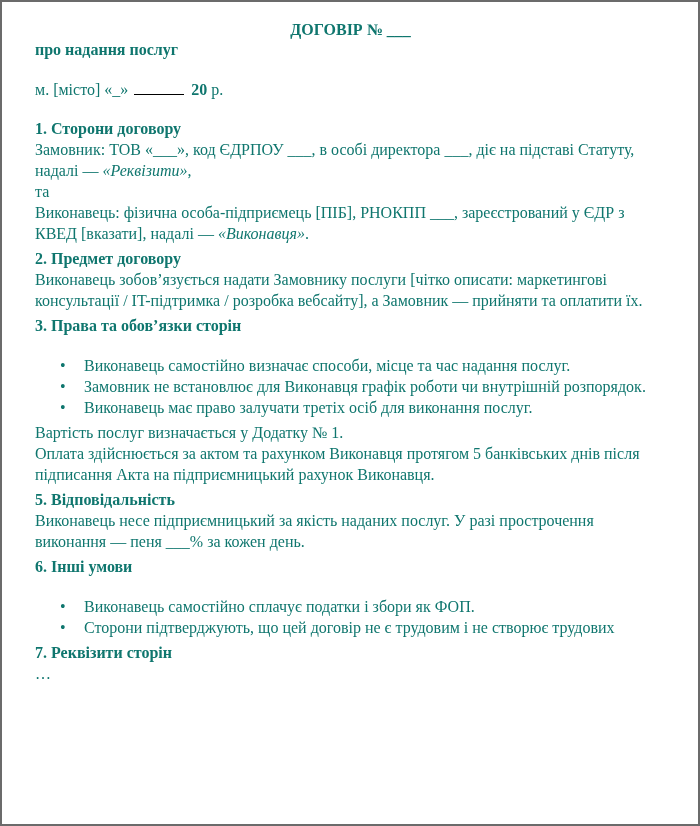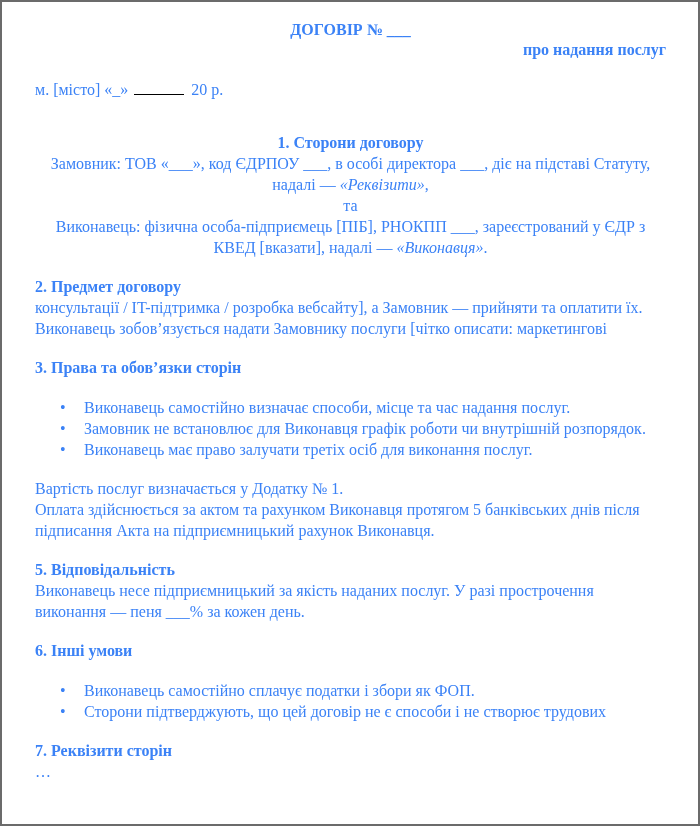--- a/index.html
+++ b/index.html
@@ -4,67 +4,67 @@
   <style>
     html, body { margin: 0; padding: 0; background: #ffffff; }
     body { width: 700px; height: 826px; overflow: hidden; }
     .page {
       box-sizing: border-box;
       width: 700px; height: 826px;
       border: 2px solid #6b6b6b;
       background: #ffffff;
       font-family: "Liberation Serif", serif;
       font-size: 16px;
-      color: #3b82f6;
+      color: #0f766e;
       padding: 14px 32px 0 33px;
       line-height: 21px;
     }
     .title { text-align: center; font-weight: bold; font-size: 16px; line-height: 20px; margin-top: 4px; }
-    .subtitle { text-align: right; font-weight: bold; font-size: 16px; line-height: 20px; }
+    .subtitle { text-align: left; font-weight: bold; font-size: 16px; line-height: 20px; }
     .date-line { margin-top: 19px; }
-    .b { font-weight: normal; text-align: right; }
+    .b { font-weight: bold; text-align: right; }
     .blank-long { display: inline-block; width: 50px; border-bottom: 1.5px solid #000; height: 14px; vertical-align: baseline; margin: 0 3px 0 2px; }
-    .section { margin-top: 18px; }
+    .section { margin-top: 4px; }
     .sec-title { font-weight: bold; }
     .it { font-style: italic; }
     ul.bullets { list-style: none; margin: 0; padding: 0; margin-top: 19px; }
     ul.bullets li { position: relative; padding-left: 49px; }
     ul.bullets li .bullet { position: absolute; left: 25px; top: 0; }
   </style>
 </head>
 <body>
 
 <div class="page">
   <div class="title">ДОГОВІР № ___</div>
   <div class="subtitle">про надання послуг</div>
 
   <div class="date-line">
     <span>м. [місто] «_»</span>
     <span class="blank-long"></span>
     <span class="b">20</span>
     <span>р.</span>
   </div>
 
-  <div class="section" style="margin-top:32px;text-align:center;">
+  <div class="section" style="margin-top:18px;">
     <div class="sec-title">1. Сторони договору</div>
     <div>Замовник: ТОВ «___», код ЄДРПОУ ___, в особі директора ___, діє на підставі Статуту,</div>
     <div>
       <span>надалі — </span><span class="it">«Реквізити»</span><span>,</span>
     </div>
     <div>та</div>
     <div>Виконавець: фізична особа-підприємець [ПІБ], РНОКПП ___, зареєстрований у ЄДР з</div>
     <div>
       <span>КВЕД [вказати], надалі — </span><span class="it">«Виконавця»</span><span>.</span>
     </div>
   </div>
 
   <div class="section">
     <div class="sec-title">2. Предмет договору</div>
+    <div>Виконавець зобов’язується надати Замовнику послуги [чітко описати: маркетингові</div>
     <div>консультації / IT-підтримка / розробка вебсайту], а Замовник — прийняти та оплатити їх.</div>
-    <div>Виконавець зобов’язується надати Замовнику послуги [чітко описати: маркетингові</div>
   </div>
 
   <div class="section">
     <div class="sec-title">3. Права та обов’язки сторін</div>
     <ul class="bullets">
       <li><span class="bullet">•</span><span>Виконавець самостійно визначає способи, місце та час надання послуг.</span></li>
       <li><span class="bullet">•</span><span>Замовник не встановлює для Виконавця графік роботи чи внутрішній розпорядок.</span></li>
       <li><span class="bullet">•</span><span>Виконавець має право залучати третіх осіб для виконання послуг.</span></li>
     </ul>
   </div>
@@ -78,21 +78,21 @@
   <div class="section">
     <div class="sec-title">5. Відповідальність</div>
     <div>Виконавець несе підприємницький за якість наданих послуг. У разі прострочення</div>
     <div>виконання — пеня ___% за кожен день.</div>
   </div>
 
   <div class="section">
     <div class="sec-title">6. Інші умови</div>
     <ul class="bullets">
       <li><span class="bullet">•</span><span>Виконавець самостійно сплачує податки і збори як ФОП.</span></li>
-      <li><span class="bullet">•</span><span>Сторони підтверджують, що цей договір не є способи і не створює трудових</span></li>
+      <li><span class="bullet">•</span><span>Сторони підтверджують, що цей договір не є трудовим і не створює трудових</span></li>
     </ul>
   </div>
 
   <div class="section">
     <div class="sec-title">7. Реквізити сторін</div>
     <div>…</div>
   </div>
 
 </div>
 

